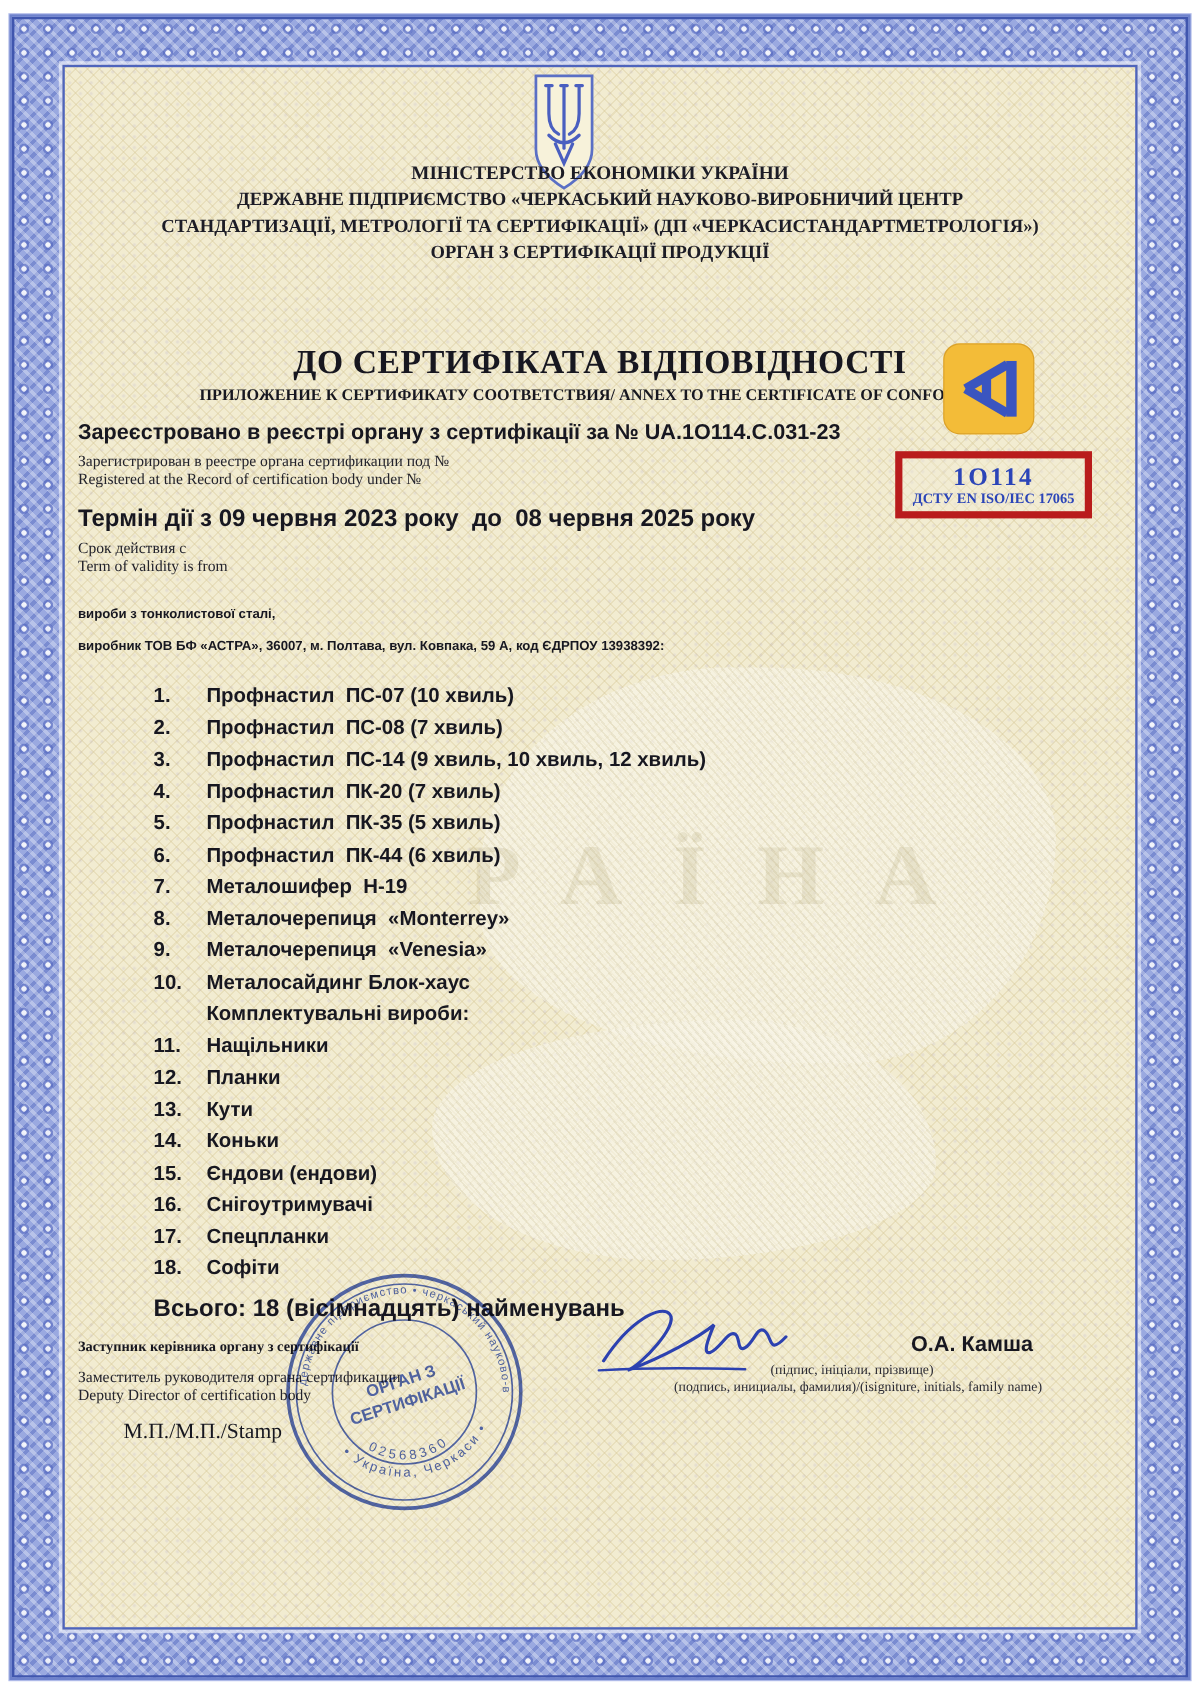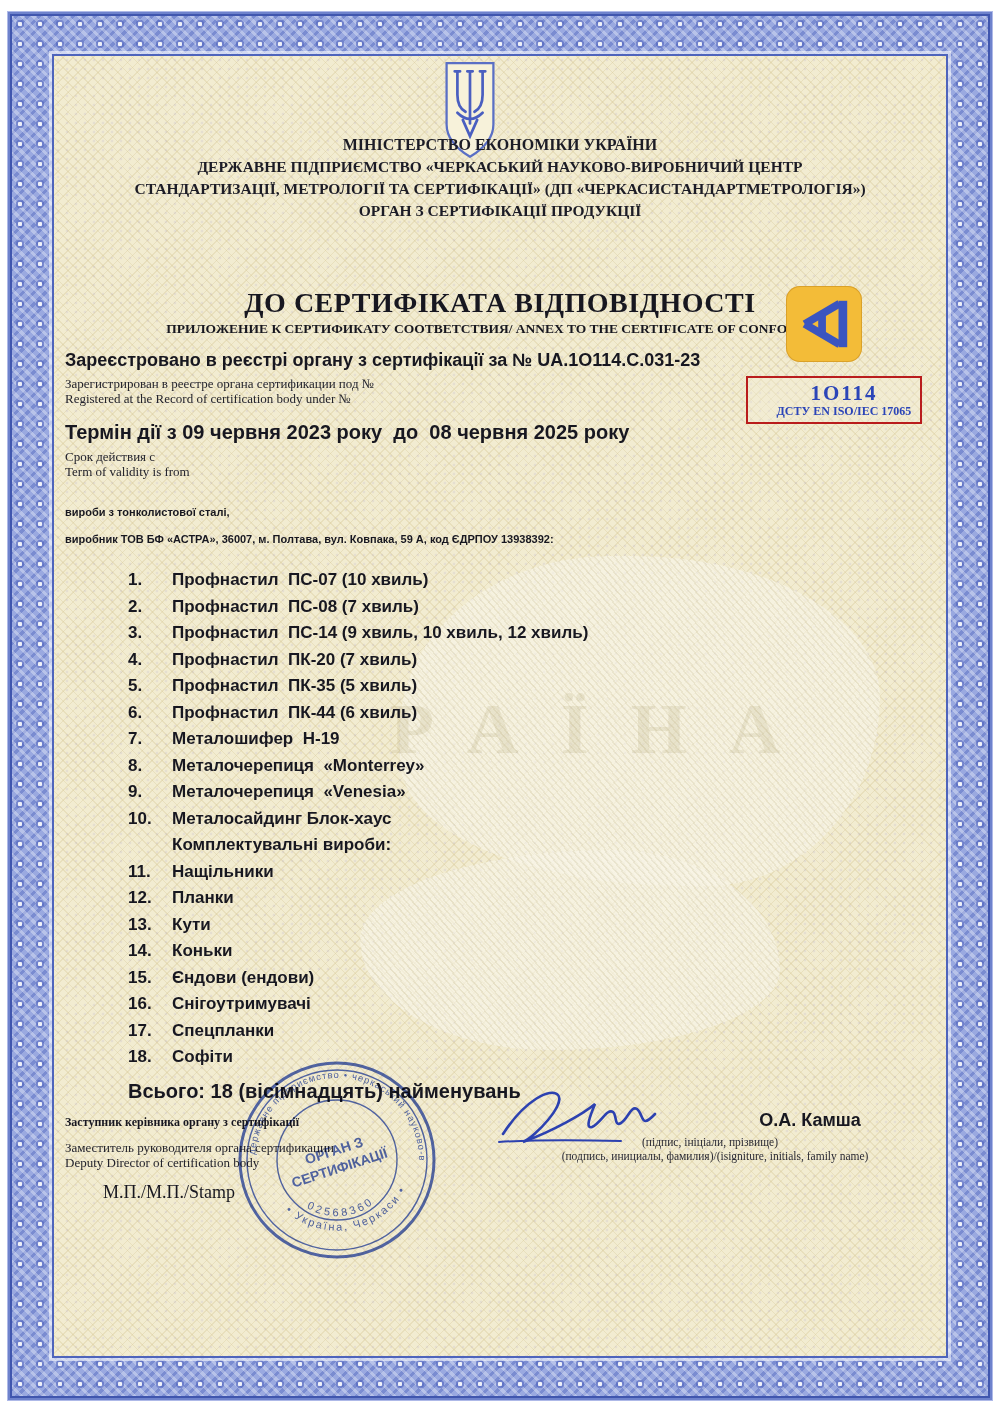--- a/index.html
+++ b/index.html
@@ -62,23 +62,23 @@
   .itx{font-family:"Liberation Sans",sans-serif;font-weight:bold;font-size:17px;white-space:pre-wrap;}
 
   .total{left:128px;top:1080px;font-size:20px;}
 
   
   .emblem{left:443px;top:58px;width:54px;height:104px;z-index:3;}
 
   
   .mark{left:786px;top:286px;width:76px;height:76px;z-index:4;background:#f3bc38;
         border-radius:14px;box-shadow:inset 0 0 0 1px rgba(180,120,20,.4);display:flex;align-items:center;justify-content:center;}
-  .codebox{left:746px;top:376px;width:152px;height:44px;z-index:4;border:2px solid #b91c1c;
+  .codebox{left:746px;top:376px;width:152px;height:44px;z-index:4;border:6px solid #b91c1c;
         display:flex;flex-direction:column;align-items:center;justify-content:center;color:#2b45b8;
-        background:rgba(244,238,214,.35);padding-left:20px;}
+        background:rgba(244,238,214,.35);}
   .code-num{font-family:"Liberation Serif",serif;font-weight:bold;font-size:21px;letter-spacing:2px;line-height:22px;}
   .code-std{font-family:"Liberation Serif",serif;font-weight:bold;font-size:12px;line-height:14px;}
 
   
   .sig-title-uk{left:65px;top:1115px;font-size:12px;}
   .sig-title-ru{left:65px;top:1140px;}
   .sig-title-en{left:65px;top:1155px;}
   .mp{left:103px;top:1182px;font-size:18px;}
   .sig-name{left:700px;top:1110px;width:220px;text-align:center;font-size:18px;}
   .cap1{left:600px;top:1136px;width:220px;text-align:center;}

